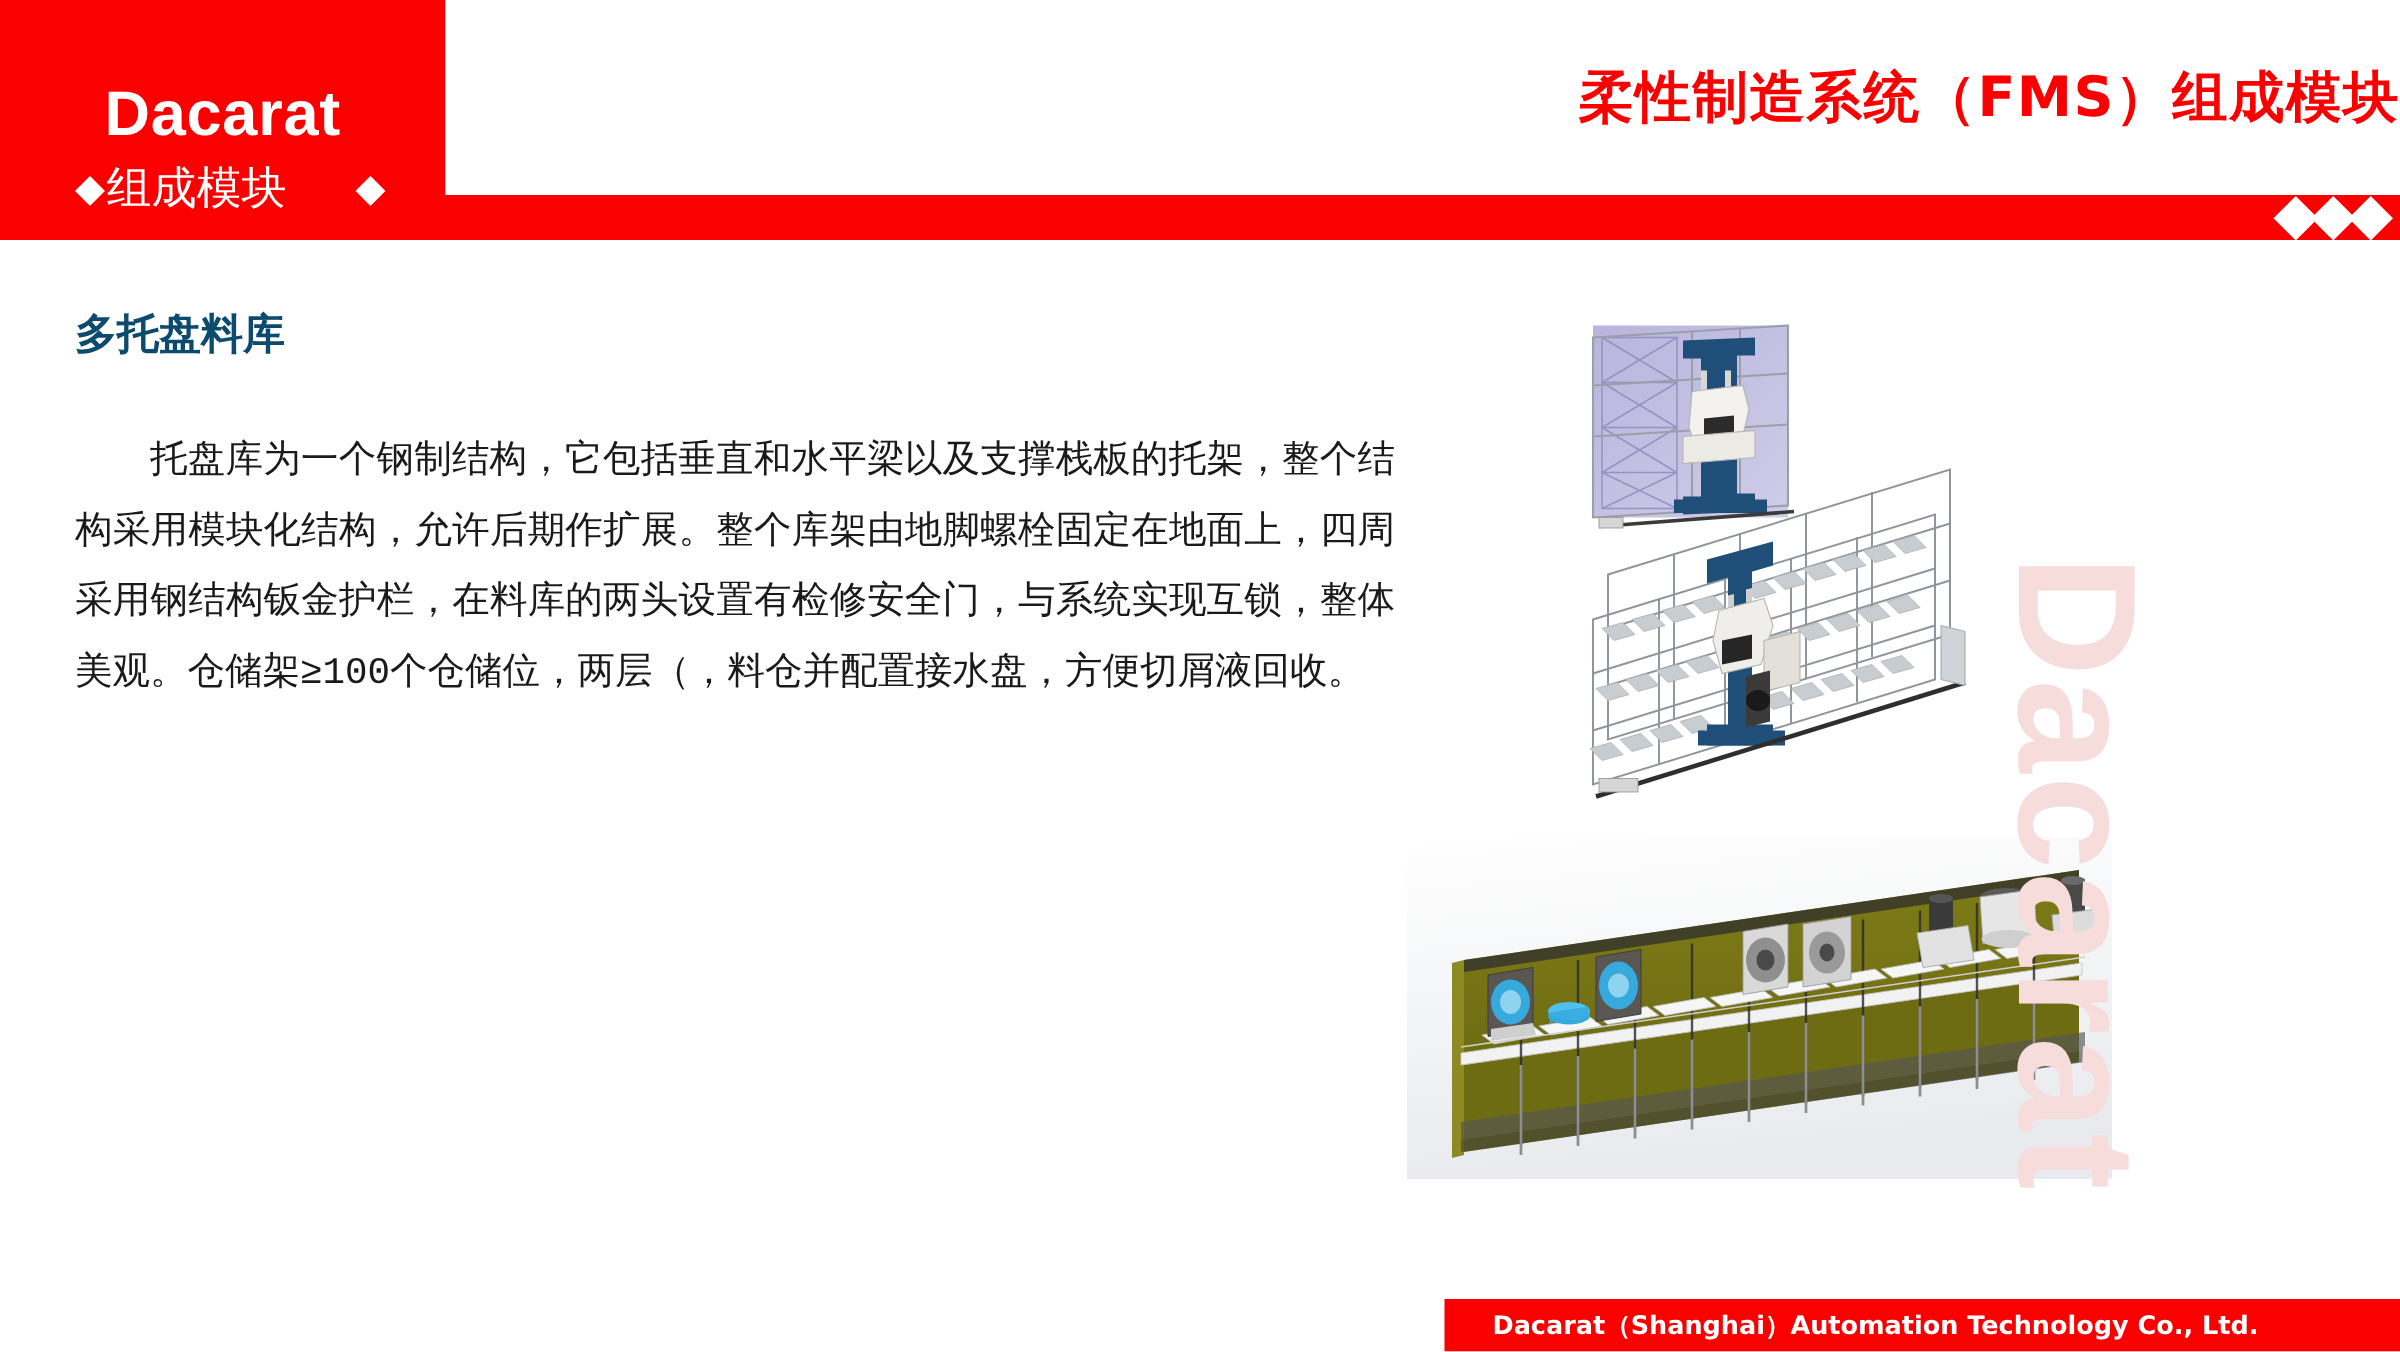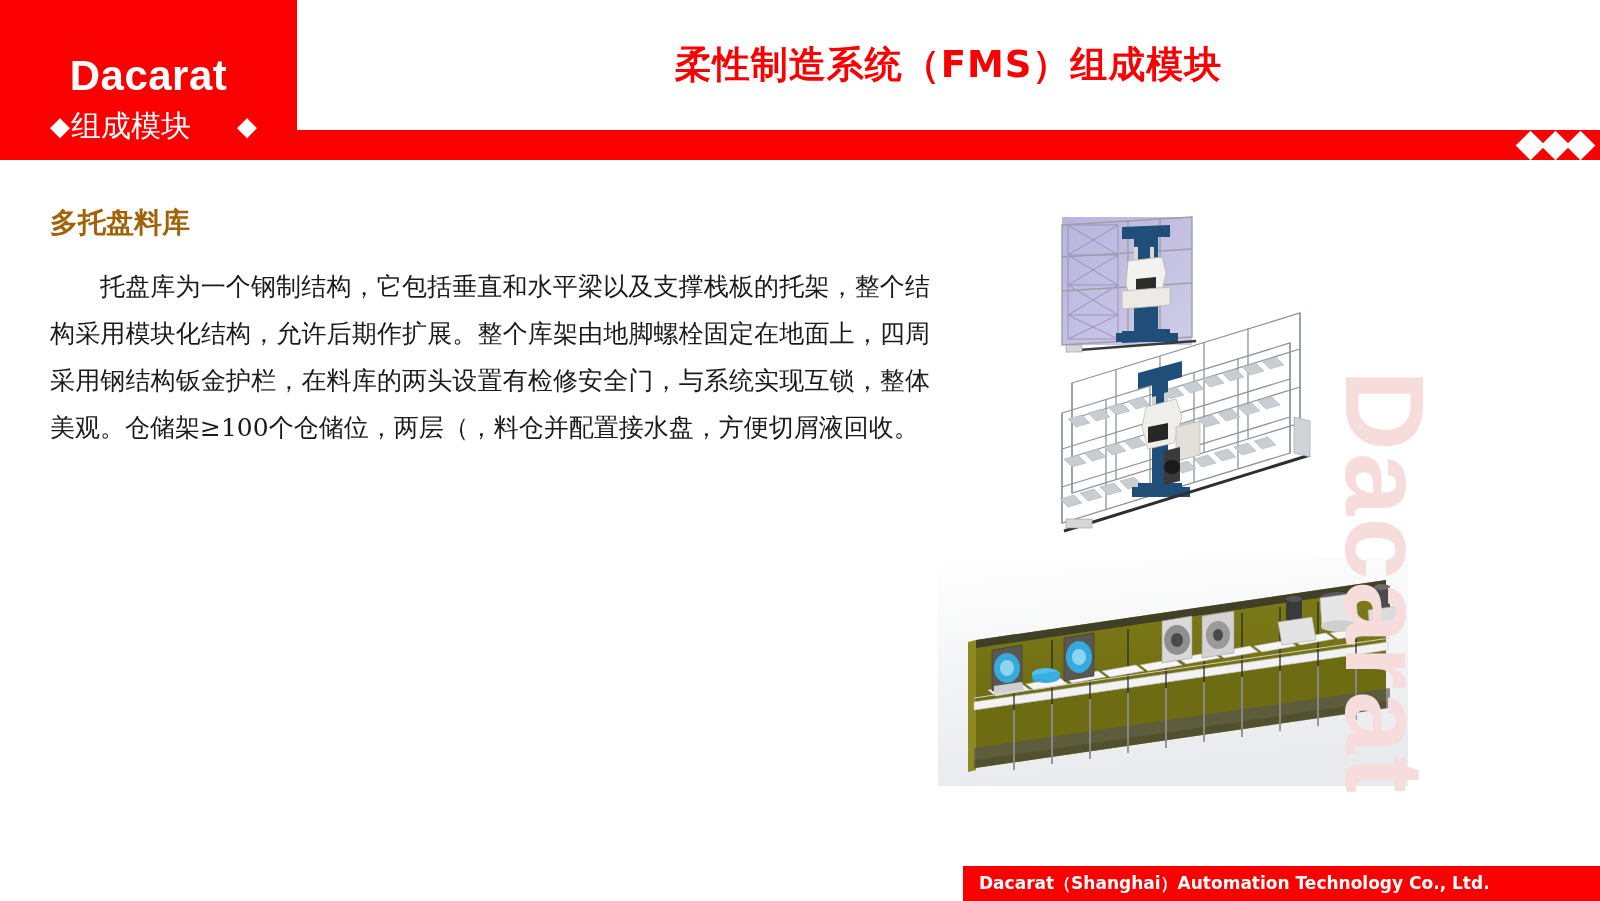--- a/index.html
+++ b/index.html
@@ -73,21 +73,21 @@
   #logo-diamond-right {
     margin-left: 46px;
   }
 
   #slide-title {
     position: absolute;
     left: 297px; top: 0;
     width: 1303px; height: 130px;
     display: flex;
     align-items: center;
-    justify-content: center;
+    justify-content: flex-end;
     background: #ffffff;
   }
   #slide-title-text {
     color: #FA0000;
     font-size: 37px;
     font-weight: bold;
     font-family: "DejaVu Sans", sans-serif;
     letter-spacing: 1px;
     white-space: nowrap;
   }
@@ -110,35 +110,36 @@
   
   #content-left {
     position: absolute;
     left: 50px; top: 205px;
     width: 880px;
   }
   #section-heading {
     font-family: "DejaVu Sans", sans-serif;
     font-size: 28px;
     font-weight: bold;
-    color: #a16207;
+    color: #0c4a6e;
     line-height: 36px;
-    margin-bottom: 22px;
+    margin-bottom: 43px;
   }
   .para {
     font-family: "DejaVu Serif", serif;
     font-size: 25px;
     color: #1a1a1a;
     line-height: 47px;
     text-align: justify;
     text-justify: inter-character;
     margin: 0;
   }
   .para.indent {
     text-indent: 50px;
+    font-family: Liberation Mono, monospace;
   }
   #para-block-2 {
     margin-top: 42px;
   }
   #para-line-5 {
     margin-top: 0px;
   }
 
   
   #img-rack {
@@ -177,21 +178,21 @@
     width: 637px; height: 35px;
     background: #FA0000;
     display: flex;
     align-items: center;
   }
   #footer-text {
     color: #ffffff;
     font-size: 17px;
     font-weight: bold;
     font-family: "DejaVu Sans", sans-serif;
-    padding-left: 16px;
+    padding-left: 32px;
     white-space: nowrap;
   }
 </style>
 </head>
 <body>
 
 <div id="header">
 
   <div id="header-underbar"></div>
 

